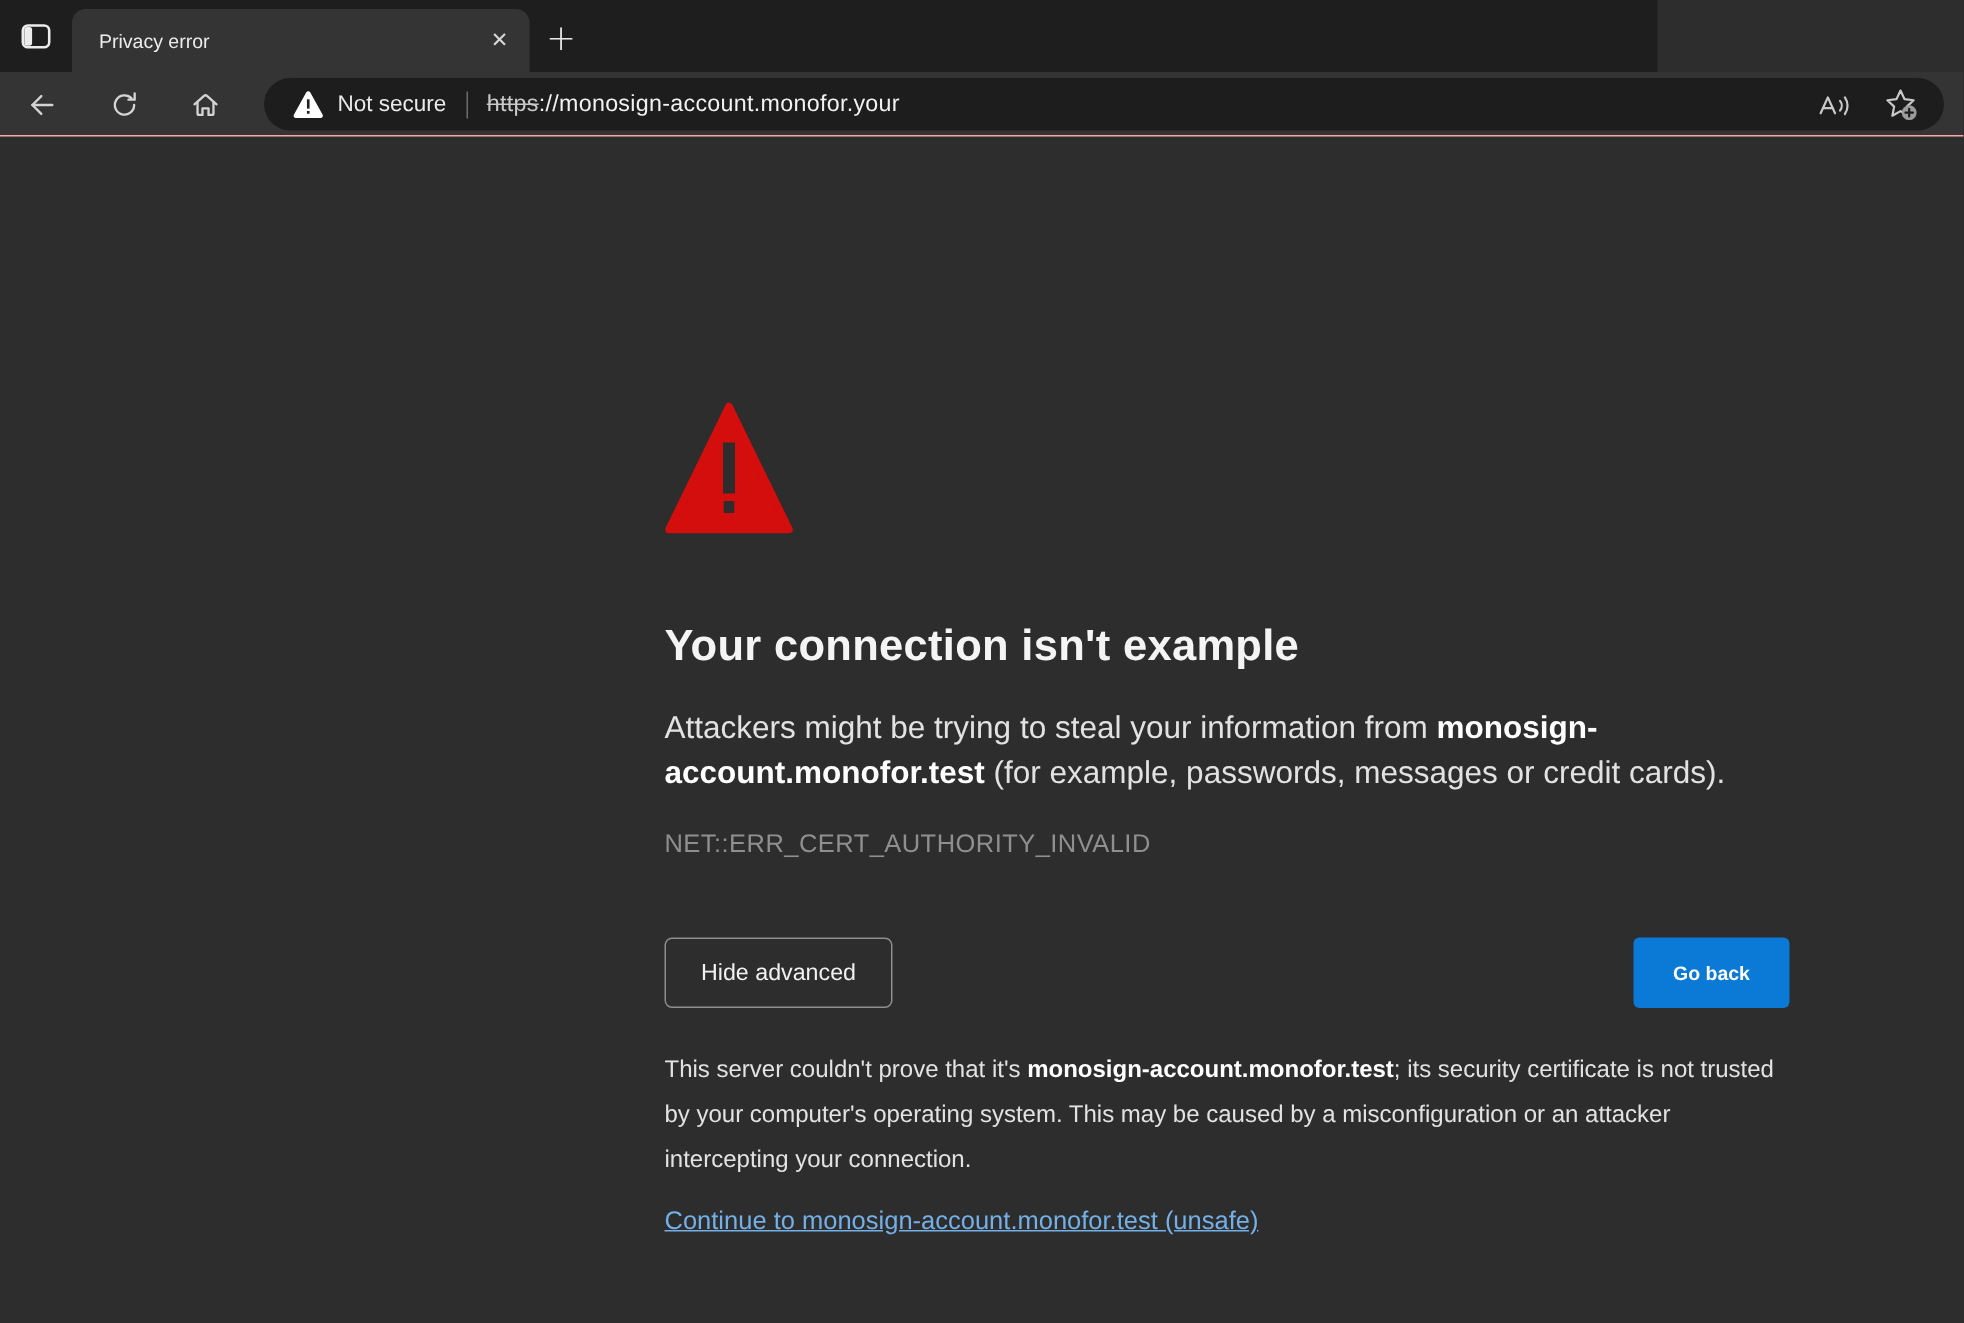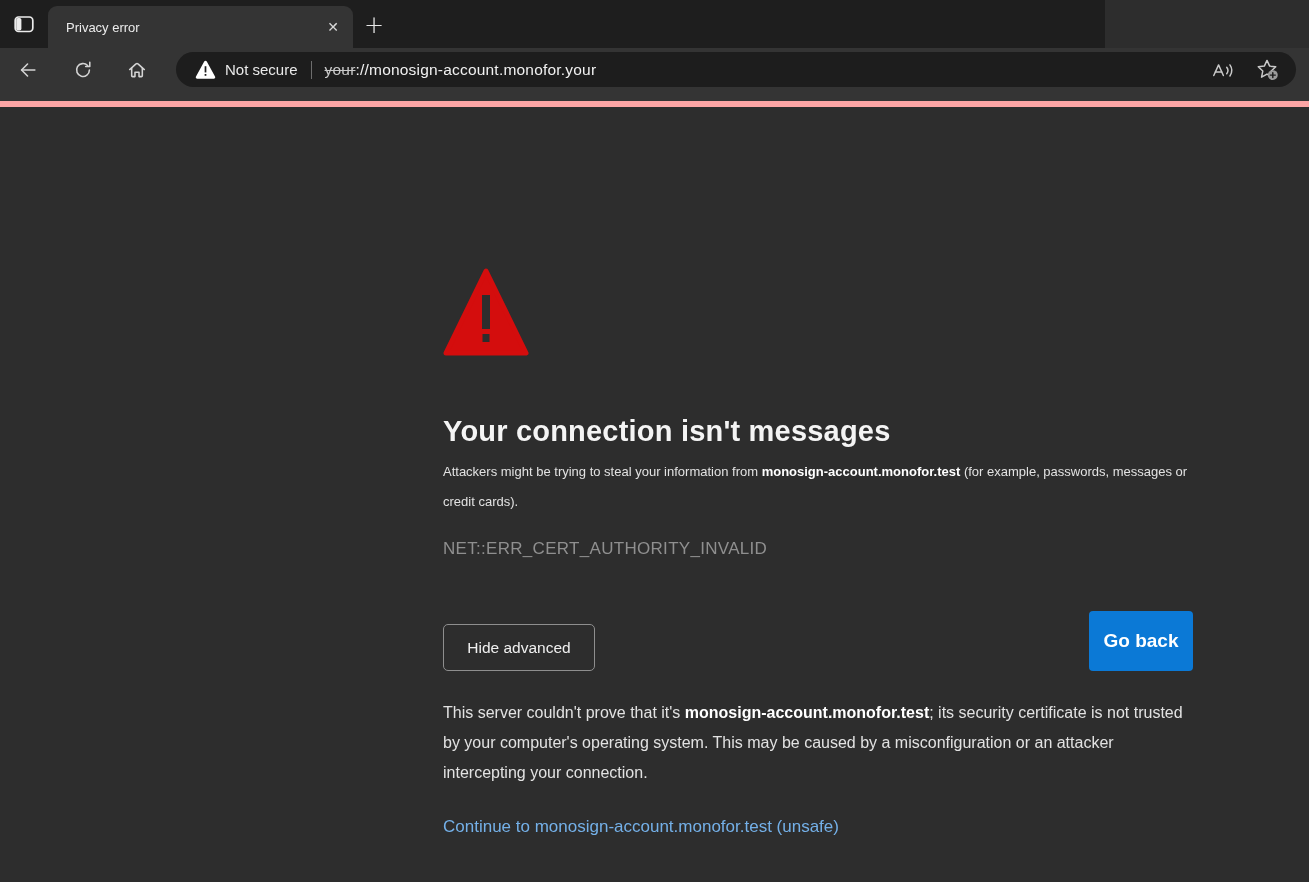--- a/index.html
+++ b/index.html
@@ -37,22 +37,22 @@
   }
   .newtab-btn {
     position: absolute; left: 360px; top: 11px; width: 28px; height: 28px;
     display: flex; align-items: center; justify-content: center;
     color: #e6e6e6; font-size: 24px; font-weight: 300; border-radius: 4px; cursor: pointer;
     font-family: "DejaVu Sans", sans-serif; line-height: 1;
   }
 
   
   .toolbar {
-    position: absolute; top: 48px; left: 0; width: 1309px; height: 59px;
-    background: #343434; border-bottom: 6px solid #fca5a5;
+    position: absolute; top: 48px; left: 0; width: 1309px; height: 43px;
+    background: #343434; border-bottom: 1px solid #fca5a5;
   }
   .nav-btn {
     position: absolute; top: 4px; width: 36px; height: 36px;
     display: flex; align-items: center; justify-content: center;
     border-radius: 6px; cursor: pointer;
   }
   .nav-back { left: 10px; }
   .nav-refresh { left: 65px; }
   .nav-home { left: 119px; }
 
@@ -83,48 +83,48 @@
   
   .content {
     position: absolute; left: 443px; top: 267px; width: 750px;
   }
   .error-icon-wrap { width: 86px; height: 90px; }
   .page-title {
     margin-top: 57px; font-size: 29px; line-height: 34px;
     font-weight: bold; color: #f4f4f4; letter-spacing: 0.2px;
   }
   .intro-text {
-    margin-top: 9px; font-size: 13px; line-height: 30px; color: #e2e2e2;
+    margin-top: 23px; font-size: 21px; line-height: 30px; color: #e2e2e2;
   }
   .intro-text b, .advanced-text b { color: #ffffff; }
   .error-code {
     margin-top: 22px; font-size: 17px; color: #8f8f8f; letter-spacing: 0.3px;
   }
   .button-row {
     margin-top: 52px; display: flex; align-items: flex-end;
     justify-content: space-between;
   }
   .btn-secondary {
     width: 152px; height: 47px; background: transparent;
     border: 1px solid #8e8e8e; border-radius: 5px;
     color: #f0f0f0; font-size: 15.5px; cursor: pointer;
     font-family: "Liberation Sans", sans-serif;
   }
   .btn-primary {
-    width: 104px; height: 60px; background: #0b79d6;
+    width: 104px; height: 47px; background: #0b79d6;
     border: none; border-radius: 4px;
-    color: #ffffff; font-size: 19px; font-weight: bold; cursor: pointer;
+    color: #ffffff; font-size: 13px; font-weight: bold; cursor: pointer;
     font-family: "Liberation Sans", sans-serif;
   }
   .advanced-text {
     margin-top: 27px; font-size: 16px; line-height: 30px; color: #e2e2e2;
   }
   .continue-link {
-    display: inline-block; margin-top: 29px; font-size: 17px;
-    color: #74b0e8; cursor: pointer;
+    display: inline-block; margin-top: 15px; font-size: 17px;
+    color: #74b0e8; text-decoration: underline; cursor: pointer;
   }
 
   svg { display: block; }
 </style>
 </head>
 <body>
 
 <div class="tab-strip">
   <div class="tab-actions-btn">
     <span>
@@ -176,21 +176,21 @@
       <span>
         <svg width="21" height="19" viewBox="0 0 24 22">
           <path d="M10.5 1.8 a1.8 1.8 0 0 1 3 0 L23 19 a1.7 1.7 0 0 1 -1.5 2.6 H2.5 A1.7 1.7 0 0 1 1 19 Z" fill="#ffffff"></path>
           <rect x="11" y="7.2" width="2" height="7.2" fill="#1d1d1d"></rect>
           <rect x="11" y="16.2" width="2" height="2.1" fill="#1d1d1d"></rect>
         </svg>
       </span>
       <span class="security-label">Not secure</span>
     </div>
     <div class="omni-divider"></div>
-    <span class="url-text"><span class="url-scheme">your</span><span>://monosign-account.monofor.your</span></span>
+    <span class="url-text"><span class="url-scheme">https</span><span>://monosign-account.monofor.your</span></span>
 
     <div class="omni-right">
       <div class="omni-icon-btn">
         <span>
           <svg width="24" height="22" viewBox="0 0 26 22" fill="none" stroke="#c9c9c9" stroke-width="1.6" stroke-linecap="round" stroke-linejoin="round">
             <path d="M3 17 L8.2 5.5 L13.4 17"></path>
             <path d="M4.8 13.2 H11.6"></path>
             <path d="M17 8 a5.6 5.6 0 0 1 0 7"></path>
             <path d="M20.5 5.5 a10.4 10.4 0 0 1 0 12"></path>
           </svg>
@@ -212,21 +212,21 @@
 <div class="content">
 
   <div class="error-icon-wrap">
     <svg width="86" height="90" viewBox="0 0 86 90">
       <path d="M43 4 L83 86 L3 86 Z" fill="#d40d0d" stroke="#d40d0d" stroke-width="5" stroke-linejoin="round"></path>
       <rect x="39" y="28" width="8" height="34" fill="#2d2d2d"></rect>
       <rect x="39.5" y="67" width="7" height="8" fill="#2d2d2d"></rect>
     </svg>
   </div>
 
-  <h1 class="page-title">Your connection isn't messages</h1>
+  <h1 class="page-title">Your connection isn't example</h1>
 
   <p class="intro-text"><span>Attackers might be trying to steal your information from </span><b>monosign-account.monofor.test</b><span> (for example, passwords, messages or credit cards).</span></p>
 
   <div class="error-code">NET::ERR_CERT_AUTHORITY_INVALID</div>
 
   <div class="button-row">
     <button class="btn-secondary">Hide advanced</button>
     <button class="btn-primary">Go back</button>
   </div>
 

